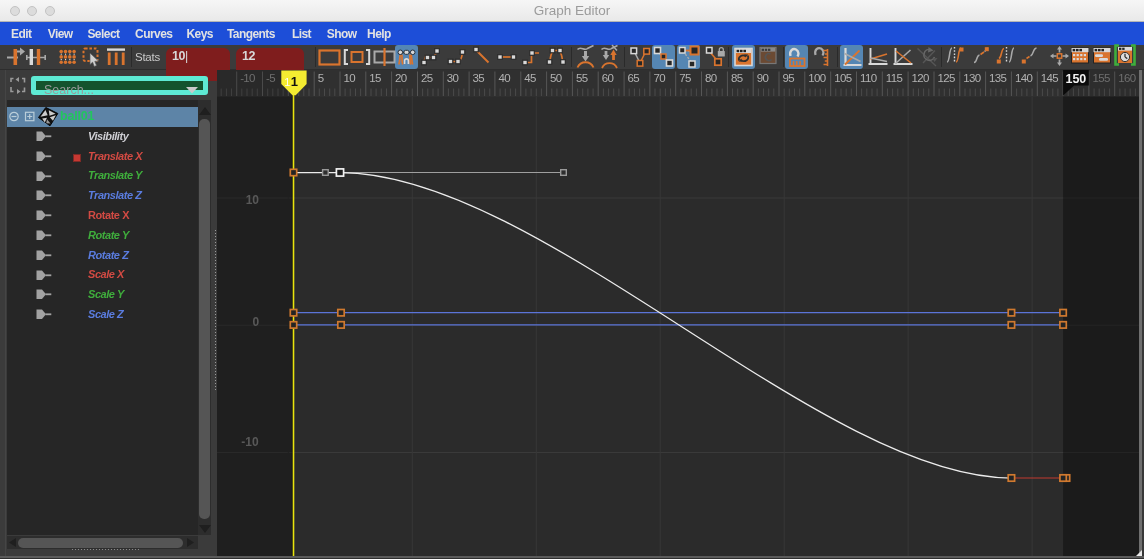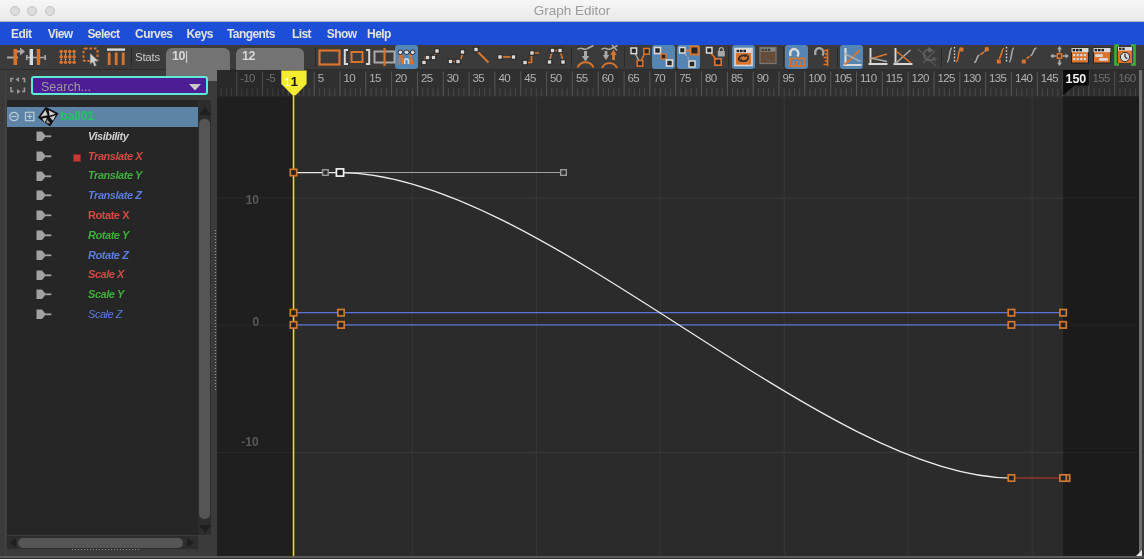--- a/index.html
+++ b/index.html
@@ -3,25 +3,25 @@
 *{margin:0;padding:0;box-sizing:border-box}
 html,body{width:1144px;height:559px;overflow:hidden;background:#3c3c3c;font-family:"Liberation Sans",sans-serif;position:relative}
 .abs{position:absolute}
 #titlebar{left:0;top:0;width:1144px;height:22px;background:linear-gradient(#f6f6f6,#e9e9e9);border-bottom:1px solid #b6b6b6}
 .tl{position:absolute;top:5.9px;width:10px;height:10px;border-radius:50%;background:#dcdcdc;border:1px solid #c3c3c3}
 #title{position:absolute;left:0;top:3px;width:100%;text-align:center;font-size:13.5px;color:#9b9b9b}
 #menubar{left:0;top:22px;width:1144px;height:23px;background:#1d4ed8}
 .mi{position:absolute;top:0;height:23px;line-height:24px;font-size:12px;font-weight:600;letter-spacing:-0.55px;color:#e2e2e2}
 #toolbar{left:0;top:45px;width:1144px;height:25px;background:#3b3b3b;border-bottom:1px solid #2d2d2d}
 .stats{position:absolute;left:135px;top:51px;font-size:11.5px;letter-spacing:-0.25px;color:#c9c9c9}
-.fld{position:absolute;top:48px;height:33px;background:#737373;border-radius:6px;color:#d8d8d8;font-size:12.5px;font-weight:600;letter-spacing:-0.4px;padding:1px 0 0 6px}
+.fld{position:absolute;top:48px;height:33px;background:#7f1d1d;border-radius:6px;color:#d8d8d8;font-size:12.5px;font-weight:600;letter-spacing:-0.4px;padding:1px 0 0 6px}
 #lower{left:0;top:70px;width:1144px;height:489px;background:#3b3b3b}
 #tree{position:absolute;left:7px;top:100px;width:190.5px;height:435px;background:#262626}
 #ball{position:absolute;left:7px;top:106.5px;width:190.5px;height:20px;background:#5d84a7}
-#search{position:absolute;left:31px;top:76px;width:177px;height:18.5px;background:#4c1d95;border-radius:3px;border:2px solid #5eead4}
+#search{position:absolute;left:31px;top:76px;width:177px;height:18.5px;background:#14532d;border-radius:3px;border:5px solid #5eead4}
 .sbv{position:absolute;left:197.5px;top:100px;width:13.5px;height:435px;background:#2d2d2d}
 .sbh{position:absolute;left:7px;top:536px;width:190.5px;height:12.5px;background:#2d2d2d}
 </style></head><body>
 <div class="abs" id="titlebar">
     <div class="tl" style="left:9.8px"></div>
     <div class="tl" style="left:27.4px"></div>
     <div class="tl" style="left:45px"></div>
     <div id="title">Graph Editor</div>
   </div>
 <div class="abs" id="menubar">
@@ -382,21 +382,21 @@
 <div style="position:absolute;left:88px;top:268.4px;font-size:11px;font-style:italic;font-weight:700;color:#d24a43;letter-spacing:-0.45px">Scale X</div>
 <svg style="position:absolute;left:36px;top:289.3px" width="16" height="11">
     <polygon points="0.5,0.5 6,0.5 10,5.3 6,10 0.5,10" fill="#a2a2a2"></polygon>
     <rect x="9.5" y="4.4" width="5.8" height="1.8" fill="#a2a2a2"></rect>
   </svg>
 <div style="position:absolute;left:88px;top:288.2px;font-size:11px;font-style:italic;font-weight:700;color:#3fae3c;letter-spacing:-0.45px">Scale Y</div>
 <svg style="position:absolute;left:36px;top:309.1px" width="16" height="11">
     <polygon points="0.5,0.5 6,0.5 10,5.3 6,10 0.5,10" fill="#a2a2a2"></polygon>
     <rect x="9.5" y="4.4" width="5.8" height="1.8" fill="#a2a2a2"></rect>
   </svg>
-<div style="position:absolute;left:88px;top:308.0px;font-size:11px;font-style:italic;font-weight:400;color:#5a7cdf;letter-spacing:-0.45px">Scale Z</div>
+<div style="position:absolute;left:88px;top:308.0px;font-size:11px;font-style:italic;font-weight:700;color:#5a7cdf;letter-spacing:-0.45px">Scale Z</div>
 <div class="sbv abs"></div>
 <svg class="abs" style="left:198.5px;top:107px" width="12" height="10">
     <polygon points="6,0 0,8 12,8" fill="#1f1f1f"></polygon>
   </svg>
 <div class="abs" style="left:199px;top:119px;width:11px;height:400px;background:#555;border-radius:5px"></div>
 <svg class="abs" style="left:198.5px;top:524px" width="12" height="10">
     <polygon points="6,9 0,1 12,1" fill="#1f1f1f"></polygon>
   </svg>
 <div class="sbh abs"></div>
 <svg class="abs" style="left:8px;top:538px" width="9" height="10">

